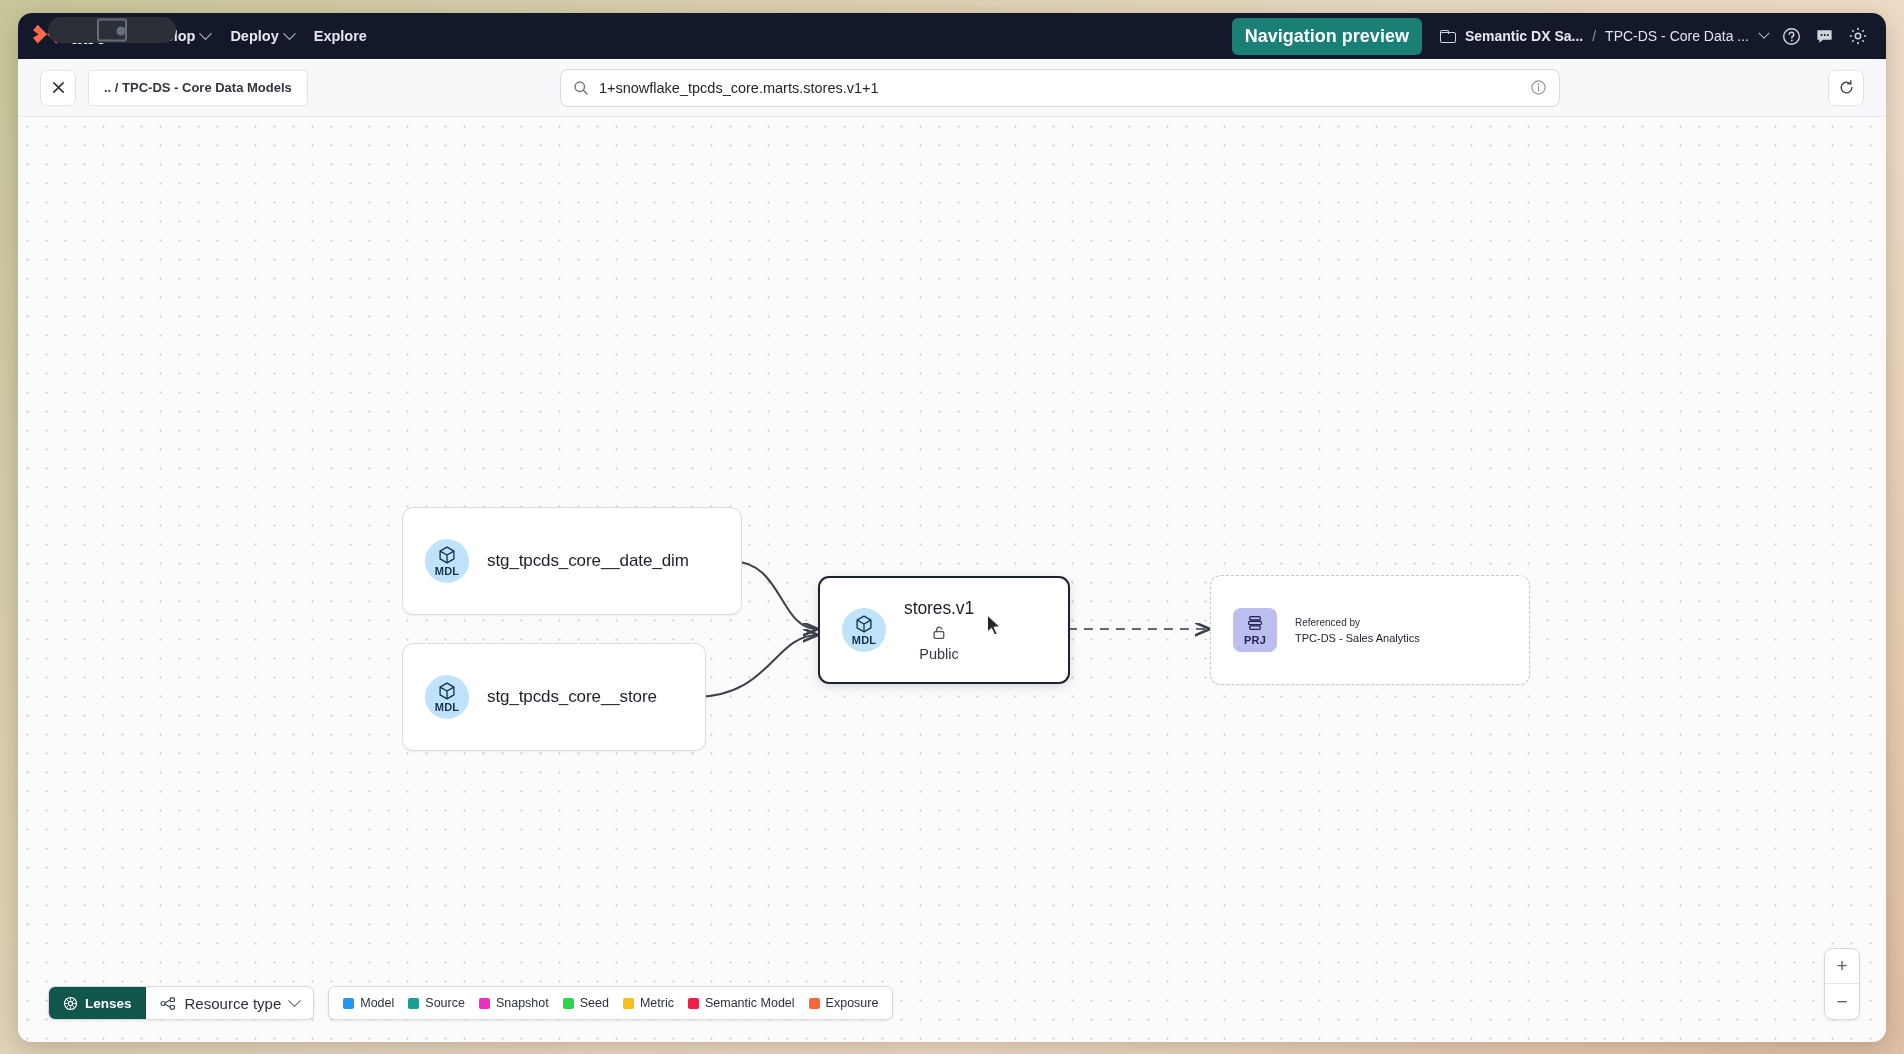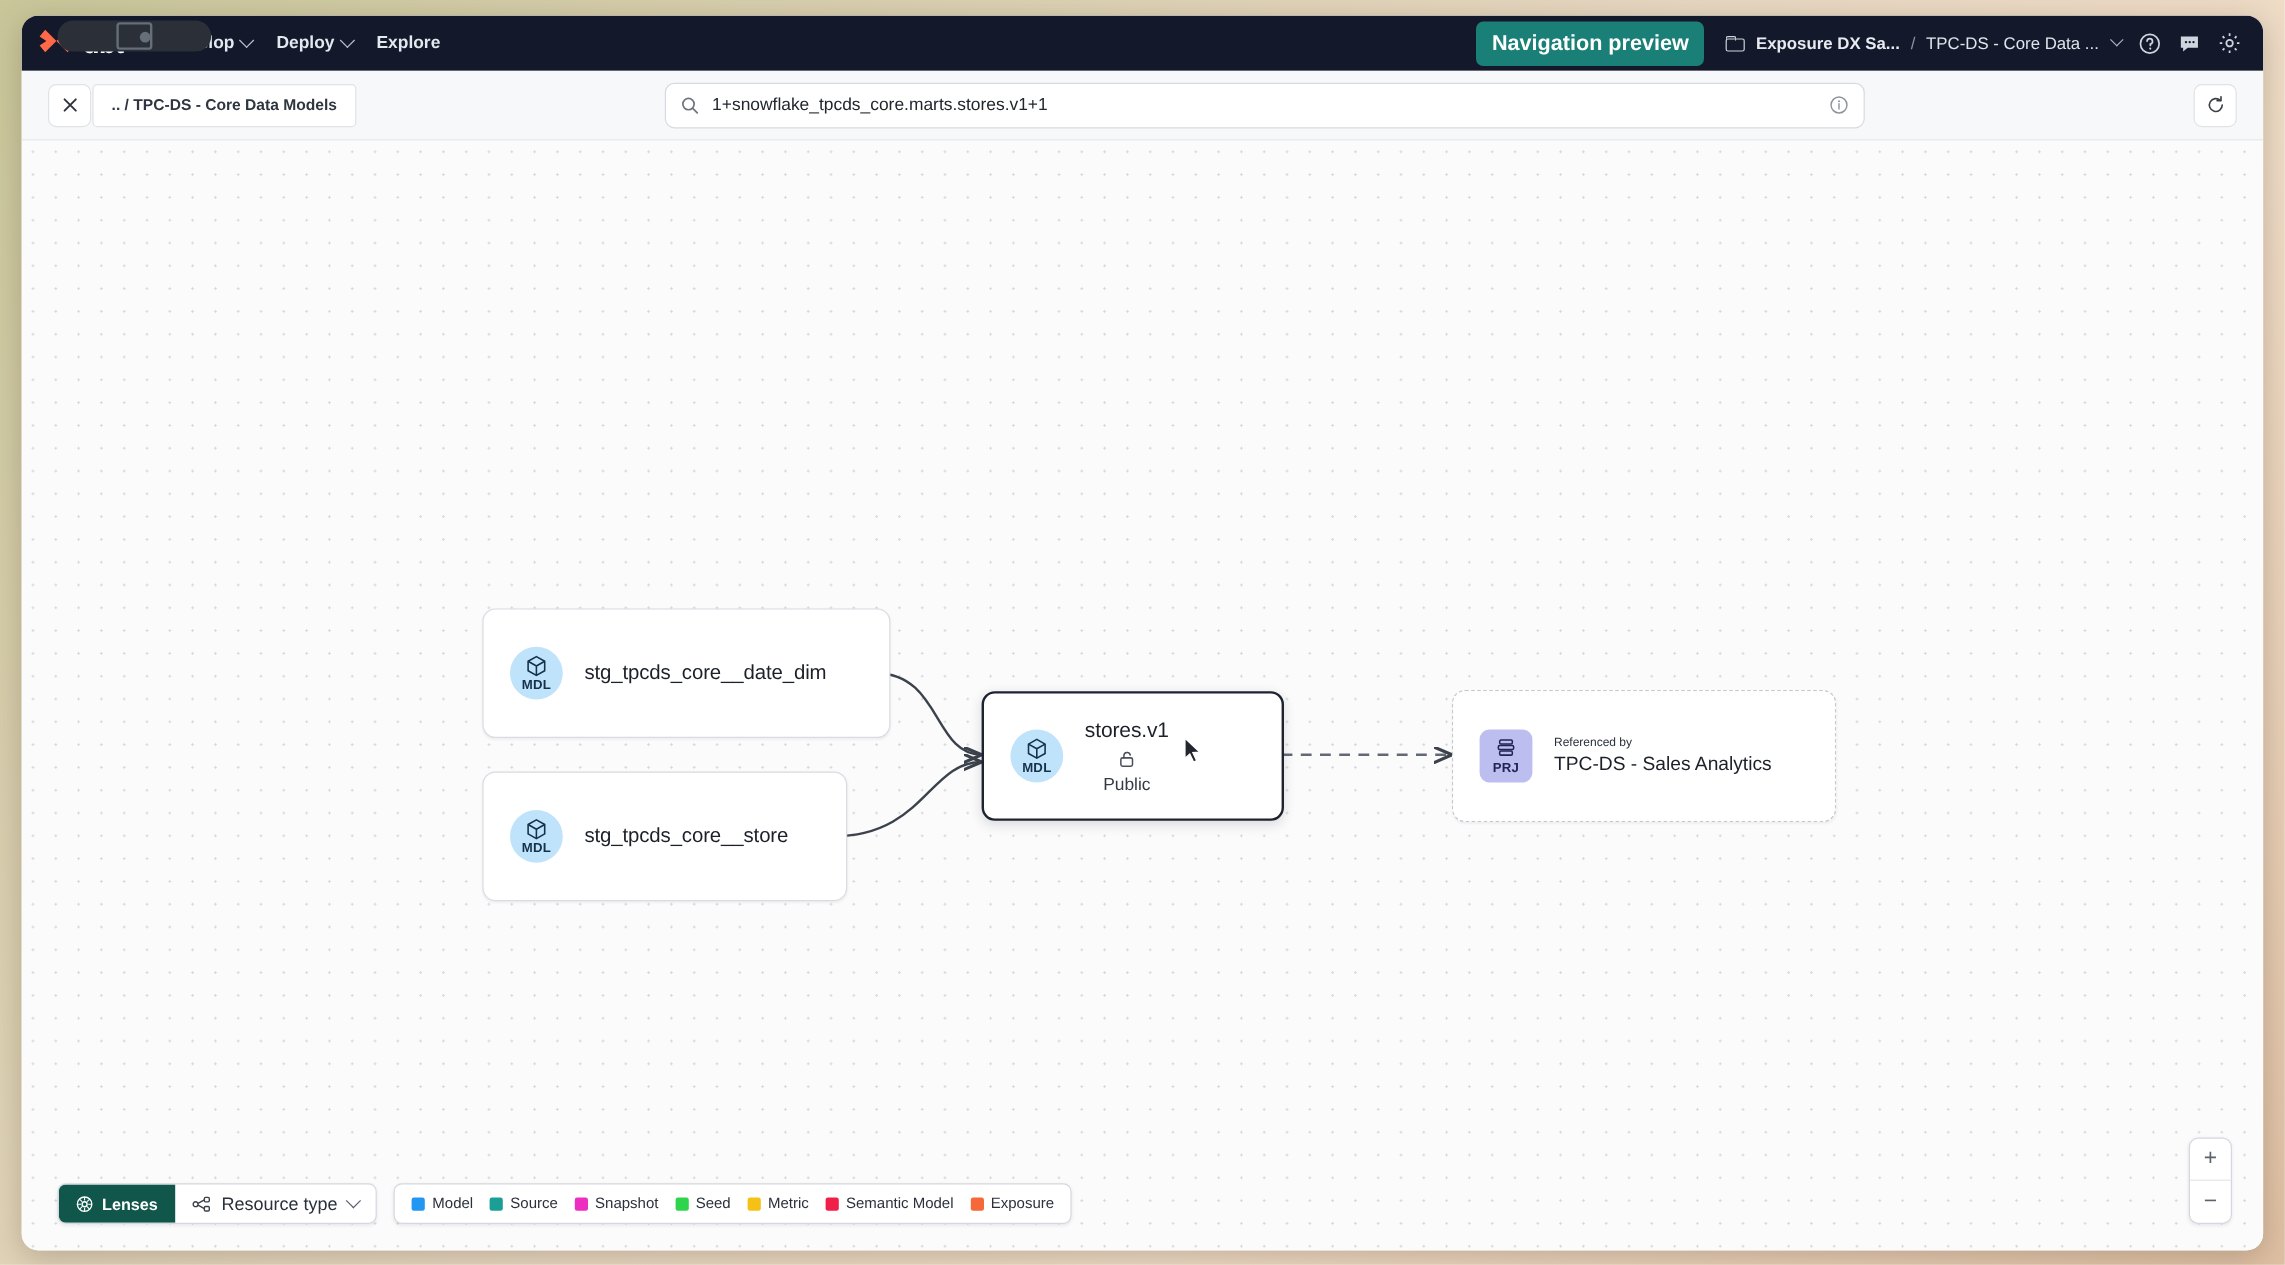--- a/index.html
+++ b/index.html
@@ -99,21 +99,21 @@
     border-bottom: 1px solid #e6e8ec;
     display: flex; align-items: center;
     padding: 0 22px;
     z-index: 12;
   }
   .tb-close {
     width: 36px; height: 36px; border:1px solid #dfe2e7; border-radius:7px;
     background:#fff; display:flex;align-items:center;justify-content:center;cursor:pointer;
   }
   .tb-crumb {
-    margin-left: 1px;
+    margin-left: 12px;
     height: 36px; border:1px solid #dfe2e7; border-radius:4px; background:#fff;
     display:flex;align-items:center; padding: 0 15px;
     font-size: 13px; color:#303640; font-weight:600; cursor:pointer;
   }
   .tb-mid { flex:1; display:flex; justify-content:center; }
   .searchwrap {
     position: relative;
     width: 1000px; height: 38px;
     border:1px solid #d7dae0; border-radius:8px; background:#fff;
     display:flex;align-items:center; padding: 0 12px;
@@ -164,21 +164,21 @@
   }
   .badge.mdl { background: #bfe3fb; color:#15324a;border-radius:22px; }
   .badge.prj { background: #bcbef0; color:#232455; }
   .badge-txt { font-size: 11px; font-weight: 700; letter-spacing:.2px; line-height:1; }
 
   .node-label { margin-left: 18px; }
   .node-title { font-size: 17px; color:#1c2029; letter-spacing:-.1px; }
   .node-title.big { font-size: 17.5px; }
   .node-sub { display:flex; align-items:center; gap:6px; margin-top:6px; font-size:14.5px; color:#343a45;flex-direction:column; }
   .node-kicker { font-size: 10px; color:#2a2f39; }
-  .node-name2 { font-size: 16px; color:#1c2029; margin-top: 4px; }
+  .node-name2 { font-size: 11px; color:#1c2029; margin-top: 4px; }
 
   
   .bottom { position:absolute; left:30px; bottom:22px; display:flex; align-items:center; gap:14px; z-index: 20;}
   .lensgrp { display:flex; height:34px; border-radius:7px; overflow:hidden;
              border:1px solid #d5d8de; background:#fff; box-shadow:0 1px 3px rgba(20,25,35,.08); }
   .lens-btn { background:#10564a; color:#fff; display:flex;align-items:center;gap:7px;
               padding: 0 14px; font-size:13.5px; font-weight:600; cursor:pointer; }
   .restype { display:flex;align-items:center;gap:9px;padding:0 14px;font-size:15px;color:#2b313b;cursor:pointer;}
   .legend {
     display:flex; align-items:center; gap:14px;
@@ -228,21 +228,21 @@
     <div class="navitem">
       <span>Explore</span>
     </div>
 
     <div class="nav-spacer"></div>
 
     <div class="navpreview">Navigation preview</div>
 
     <div class="crumbs">
       <span class="crumb-folder"></span>
-      <span class="crumb-a">Exposure DX Sa...</span>
+      <span class="crumb-a">Semantic DX Sa...</span>
       <span class="crumb-sep">/</span>
       <span class="crumb-b">TPC-DS - Core Data ...</span>
       <i class="crumb-chev"></i>
     </div>
 
     <span class="ico-btn">
       <svg width="19" height="19" viewBox="0 0 20 20">
         <circle cx="10" cy="10" r="8.2" fill="none" stroke="#cfd5de" stroke-width="1.5"></circle>
         <path d="M7.6 7.6a2.4 2.4 0 1 1 2.9 2.6v1.3" fill="none" stroke="#cfd5de" stroke-width="1.5" stroke-linecap="round"></path>
         <circle cx="10.4" cy="14.2" r=".95" fill="#cfd5de"></circle>

